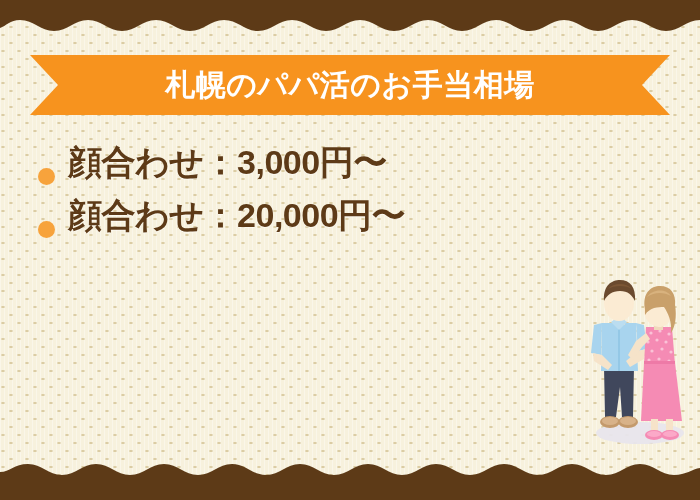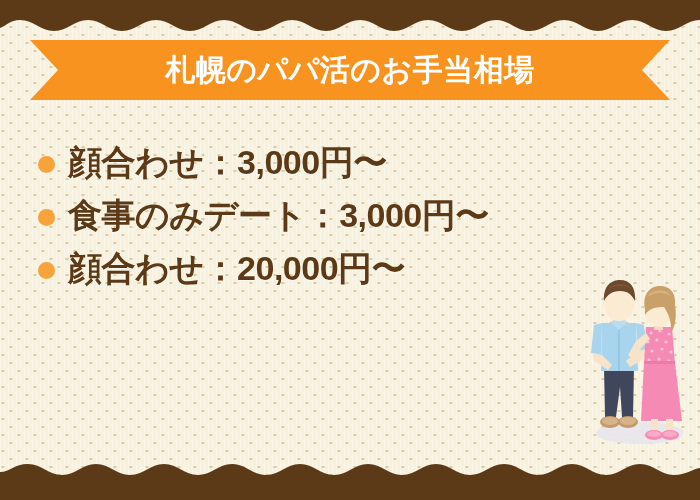--- a/index.html
+++ b/index.html
@@ -55,21 +55,21 @@
     left: 0; bottom: 0;
     width: 700px;
     height: 46px;
     pointer-events: none;
   }
 
   
   .ribbon {
     position: absolute;
     left: 30px;
-    top: 40px;
+    top: 55px;
     width: 640px;
     height: 60px;
   }
   .ribbon svg { display: block; }
   .ribbon-title {
     position: absolute;
     left: 0; top: 0;
     width: 640px;
     height: 60px;
     display: flex;
@@ -85,21 +85,21 @@
 
   
   .bullet-list {
     position: absolute;
     left: 38px;
     top: 140px;
     width: 600px;
   }
   .bullet-item {
     display: flex;
-    align-items: flex-start;
+    align-items: flex-end;
     margin-bottom: 8px;
   }
   .bullet-dot {
     flex: 0 0 auto;
     width: 17px;
     height: 17px;
     border-radius: 50%;
     background: #F7A33C;
     margin-top: 16px;
     margin-right: 13px;
@@ -193,24 +193,20 @@
     <div class="ribbon-title">札幌のパパ活のお手当相場</div>
   </div>
 
   <div class="bullet-list">
 
     <div class="bullet-item">
       <span class="bullet-dot"></span>
       <span class="bullet-text">顔合わせ：3,000円〜</span>
     </div>
 
-    <div class="bullet-item">
-      <span class="bullet-dot"></span>
-      <span class="bullet-text">食事のみデート：3,000円〜</span>
-    </div>
 
     <div class="bullet-item">
       <span class="bullet-dot"></span>
       <span class="bullet-text">顔合わせ：20,000円〜</span>
     </div>
 
 
   </div>
 
   <div class="couple">

